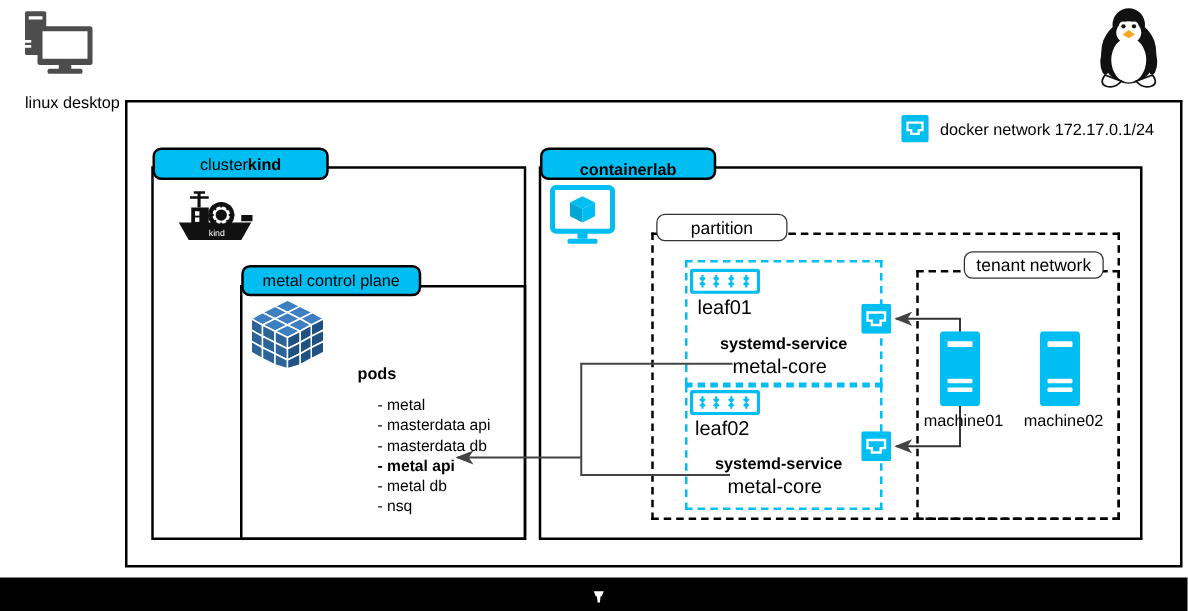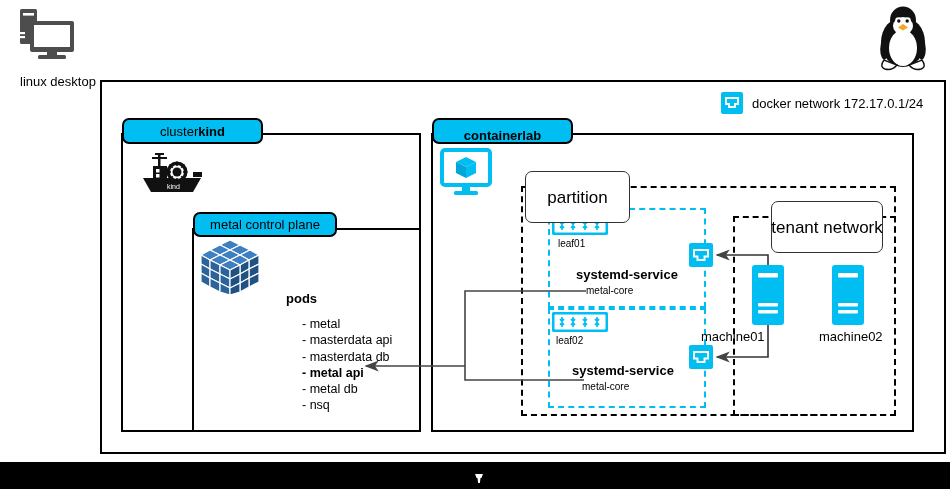--- a/index.html
+++ b/index.html
@@ -10,25 +10,25 @@
   .dashed-black{position:absolute;border:2px dashed #000;background:transparent;}
   .dashed-cyan{position:absolute;border:2px dashed #00BEF2;background:transparent;}
 
   .tab{position:absolute;background:#00BEF2;border:2px solid #000;
        border-radius:7px;color:#000;font-size:13px;line-height:1;
        display:flex;align-items:center;justify-content:center;
        padding:0 10px;white-space:nowrap;z-index:6;}
   .tab b{font-weight:bold;}
 
   .wtab{position:absolute;background:#fff;border:1.5px solid #333;
-        border-radius:7px;color:#000;font-size:17px;line-height:1;
+        border-radius:7px;color:#000;font-size:14px;line-height:1;
         display:flex;align-items:center;justify-content:center;
-        padding:15px 10px;white-space:nowrap;z-index:6;}
-
-  .lbl{position:absolute;font-size:10px;color:#000;white-space:nowrap;z-index:5;}
+        padding:0 10px;white-space:nowrap;z-index:6;}
+
+  .lbl{position:absolute;font-size:16px;color:#000;white-space:nowrap;z-index:5;}
   .lbl.bold{font-weight:bold;}
   .lbl.b13{font-size:13px;}
 
   .podlist{position:absolute;font-size:12.5px;color:#000;line-height:16.3px;z-index:5;}
   .podlist div{white-space:nowrap;}
   .podlist div.bold{font-weight:bold;}
 
   svg.ov{position:absolute;left:0;top:0;width:950px;height:489px;
          pointer-events:none;z-index:4;overflow:visible;}
 
@@ -254,21 +254,21 @@
   </div>
 
   <div class="icon" style="left:752px;top:265px;width:32px;height:60px;">
     <svg width="32" height="60" viewBox="0 0 32 60">
       <rect x="0" y="0" width="32" height="60" rx="3" fill="#00BEF2"></rect>
       <rect x="6" y="8" width="20" height="4.5" rx="1" fill="#fff"></rect>
       <rect x="6" y="38" width="20" height="3.5" rx="1" fill="#fff"></rect>
       <rect x="6" y="45" width="20" height="3.5" rx="1" fill="#fff"></rect>
     </svg>
   </div>
-  <div class="lbl b13" style="left:701px;top:329px;">machine01</div>
+  <div class="lbl b13" style="left:739px;top:329px;">machine01</div>
 
   <div class="icon" style="left:832px;top:265px;width:32px;height:60px;">
     <svg width="32" height="60" viewBox="0 0 32 60">
       <rect x="0" y="0" width="32" height="60" rx="3" fill="#00BEF2"></rect>
       <rect x="6" y="8" width="20" height="4.5" rx="1" fill="#fff"></rect>
       <rect x="6" y="38" width="20" height="3.5" rx="1" fill="#fff"></rect>
       <rect x="6" y="45" width="20" height="3.5" rx="1" fill="#fff"></rect>
     </svg>
   </div>
   <div class="lbl b13" style="left:819px;top:329px;">machine02</div>

